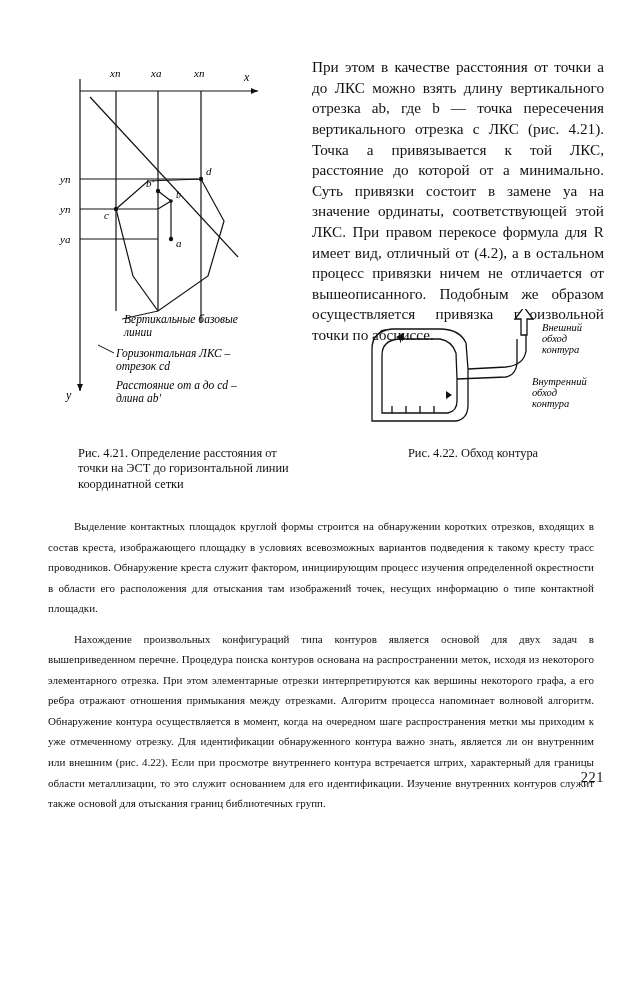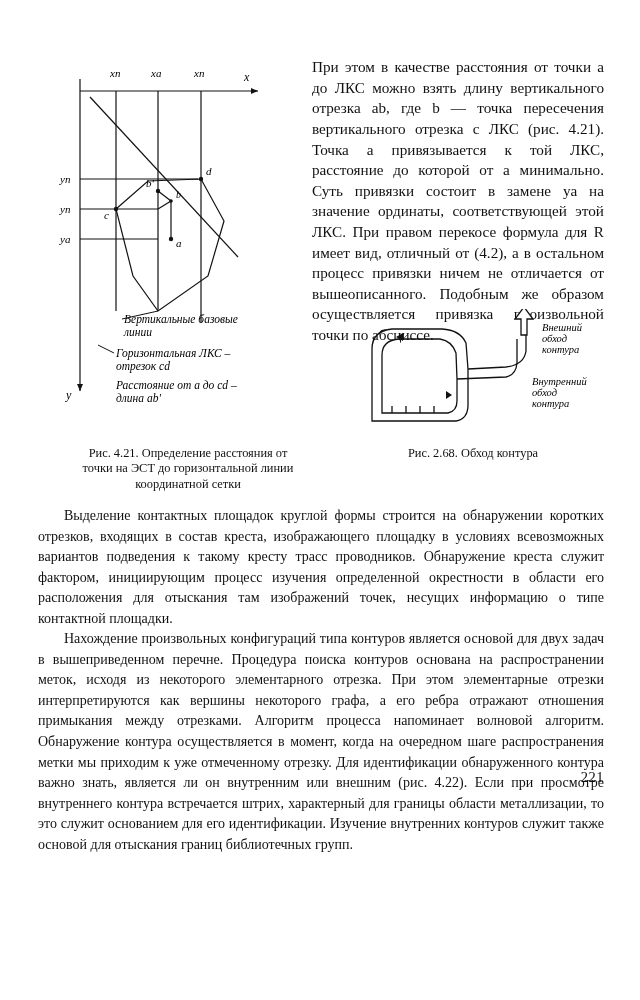--- a/index.html
+++ b/index.html
@@ -43,42 +43,42 @@
   .float-fig {
     float: left;
     width: 262px;
     margin: 4px 12px 2px 0;
   }
   .fig-svg-wrap { position: relative; }
 
   .caption {
     font-size: 12.4px;
     line-height: 15.4px;
-    text-align: center;
+    text-align: left;
     margin-top: 6px;
   }
   .caption.center { text-align: center; }
 
   
   .fig22 {
     position: absolute;
     left: 318px;
     top: 267px;
     width: 250px;
   }
 
   .body-text {
     position: absolute;
     left: 38px;
     top: 506px;
     width: 566px;
   }
   .body-text p {
-    margin: 0;
-    font-size: 14px;
+    margin: 10px;
+    font-size: 11px;
     line-height: 20.55px;
     text-align: justify;
     text-indent: 26px;
   }
   .pageno {
     position: absolute;
     right: 36px;
     bottom: 28px;
     font-size: 14.5px;
     letter-spacing: 0.5px;
@@ -200,21 +200,21 @@
             <text x="176" y="76" font-size="10.5" font-style="italic">Внутренний</text>
             <text x="176" y="87" font-size="10.5" font-style="italic">обход</text>
             <text x="176" y="98" font-size="10.5" font-style="italic">контура</text>
           </g>
         </svg>
       </div>
     </div>
 
     <div style="position:absolute; left:0; top:398px; width:566px;">
       <div style="position:absolute; left:40px; top:0; width:220px;" class="caption">Рис. 4.21. Определение расстояния от точки на ЭСТ до горизонтальной линии координатной сетки</div>
-      <div style="position:absolute; left:320px; top:0; width:230px;" class="caption center">Рис. 2.68. Обход контура</div>
+      <div style="position:absolute; left:320px; top:0; width:230px;" class="caption center">Рис. 4.22. Обход контура</div>
     </div>
 
   </div>
 
   <div class="body-text">
     <p>Выделение контактных площадок круглой формы строится на обнаружении коротких отрезков, входящих в состав креста, изображающего площадку в условиях всевозможных вариантов подведения к такому кресту трасс проводников. Обнаружение креста служит фактором, инициирующим процесс изучения определенной окрестности в области его расположения для отыскания там изображений точек, несущих информацию о типе контактной площадки.</p>
     <p>Нахождение произвольных конфигураций типа контуров является основой для двух задач в вышеприведенном перечне. Процедура поиска контуров основана на распространении меток, исходя из некоторого элементарного отрезка. При этом элементарные отрезки интерпретируются как вершины некоторого графа, а его ребра отражают отношения примыкания между отрезками. Алгоритм процесса напоминает волновой алгоритм. Обнаружение контура осуществляется в момент, когда на очередном шаге распространения метки мы приходим к уже отмеченному отрезку. Для идентификации обнаруженного контура важно знать, является ли он внутренним или внешним (рис. 4.22). Если при просмотре внутреннего контура встречается штрих, характерный для границы области металлизации, то это служит основанием для его идентификации. Изучение внутренних контуров служит также основой для отыскания границ библиотечных групп.</p>
   </div>
 
   <div class="pageno">221</div>

